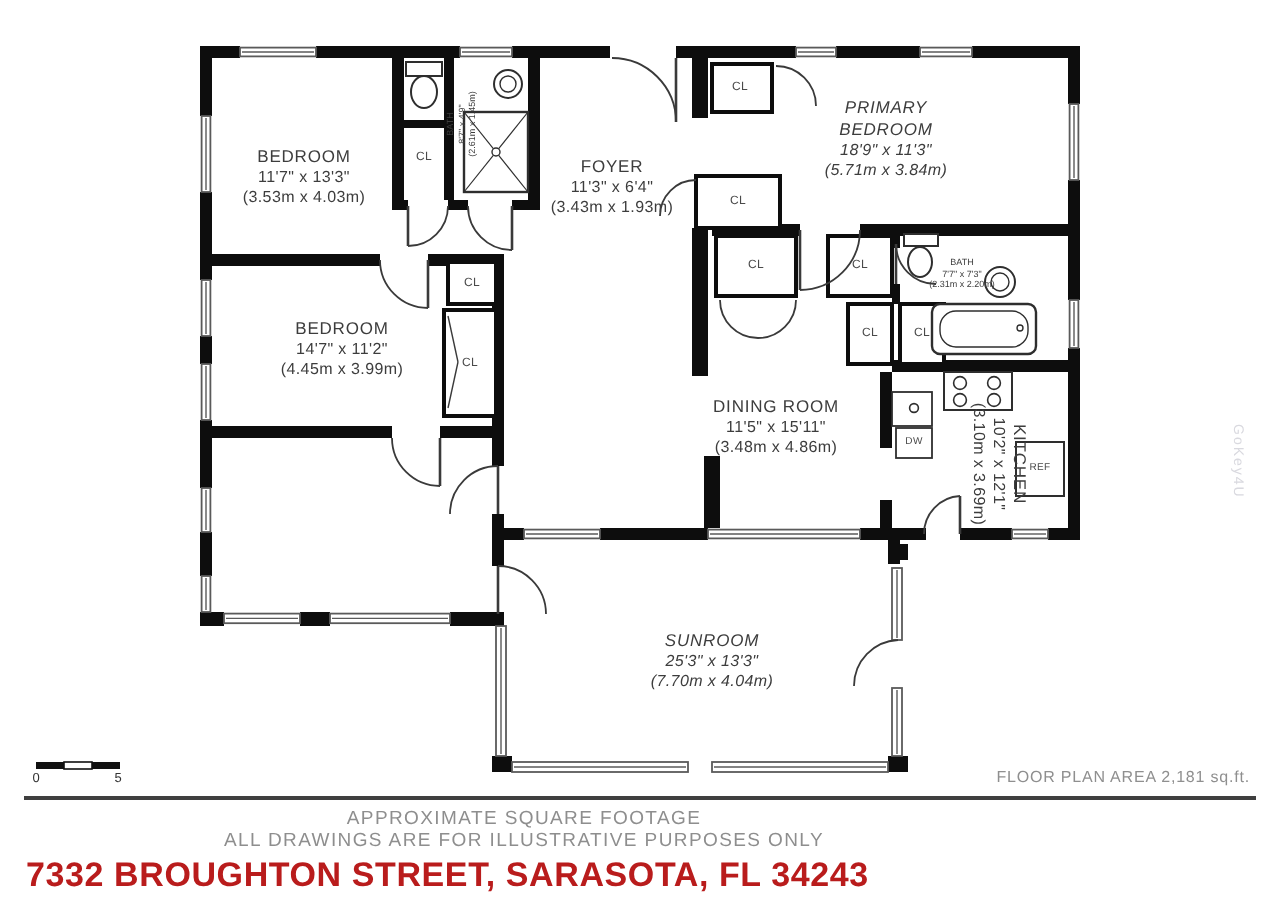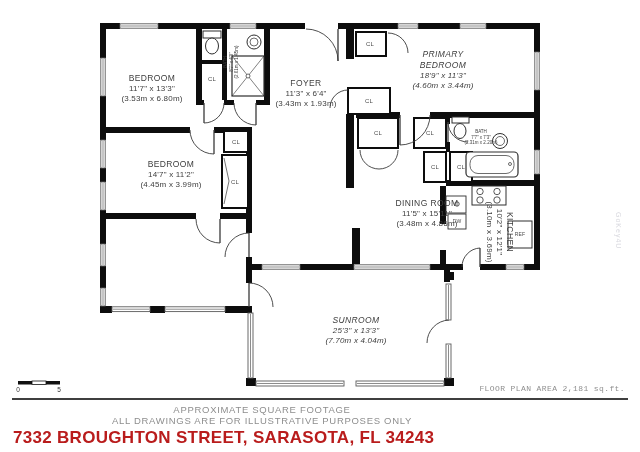--- a/index.html
+++ b/index.html
@@ -20,21 +20,21 @@
   .room-label.tiny .rname,.room-label.tiny .rdims,.room-label.tiny .rmetric{
     font-size:4.5px;letter-spacing:0;line-height:1.25;
   }
   .fix-label{
     position:absolute;transform:translate(-50%,-50%);
     font-size:6px;color:#4a4a4a;letter-spacing:.2px;white-space:nowrap;
   }
   .fix-label.sm{font-size:5px;}
   .scale-num{position:absolute;transform:translate(-50%,0);font-size:6.5px;color:#333;}
   .footer-line{position:absolute;left:12px;right:12px;height:2px;background:#3f3f3f;top:398px;}
-  .area-note{position:absolute;right:15px;top:384px;font-size:8px;color:#8f8f8f;letter-spacing:.4px;font-family:Liberation Mono, monospace;}
+  .area-note{position:absolute;right:15px;top:384px;font-size:8px;color:#8f8f8f;letter-spacing:.4px;}
   .disclaimer{position:absolute;left:262px;transform:translateX(-50%);font-size:9.5px;
     color:#8e8e8e;letter-spacing:.7px;white-space:nowrap;}
   .address{position:absolute;left:13px;top:428px;font-size:17px;font-weight:bold;
     color:#b91c1c;letter-spacing:.3px;white-space:nowrap;}
   .watermark{position:absolute;left:622px;top:212px;font-size:7px;color:#d9d9df;
     transform:rotate(90deg);transform-origin:left top;letter-spacing:1px;}
 </style>
 </head>
 <body>
 
@@ -234,39 +234,39 @@
     <g>
       <rect x="18" y="381" width="14" height="3.5" fill="#111"></rect>
       <rect x="32" y="381" width="14" height="3.5" fill="#fff" stroke="#111" stroke-width="0.8"></rect>
       <rect x="46" y="381" width="14" height="3.5" fill="#111"></rect>
     </g>
   </svg>
 
   <div class="room-label" style="left:152px;top:89px;">
     <span class="rname">BEDROOM</span>
     <span class="rdims">11'7" x 13'3"</span>
-    <span class="rmetric">(3.53m x 6.80m)</span>
+    <span class="rmetric">(3.53m x 4.03m)</span>
   </div>
   <div class="room-label" style="left:171px;top:175px;">
     <span class="rname">BEDROOM</span>
     <span class="rdims">14'7" x 11'2"</span>
     <span class="rmetric">(4.45m x 3.99m)</span>
   </div>
   <div class="room-label" style="left:306px;top:58px;margin-top:36px;">
     <span class="rname">FOYER</span>
     <span class="rdims">11'3" x 6'4"</span>
     <span class="rmetric">(3.43m x 1.93m)</span>
   </div>
   <div class="room-label" style="left:443px;top:70px;font-style:italic;">
     <span class="rname">PRIMARY</span>
     <span class="rname">BEDROOM</span>
     <span class="rdims">18'9" x 11'3"</span>
-    <span class="rmetric">(4.60m x 3.44m)</span>
-  </div>
-  <div class="room-label" style="left:427px;top:214px;">
+    <span class="rmetric">(5.71m x 3.84m)</span>
+  </div>
+  <div class="room-label" style="left:388px;top:214px;">
     <span class="rname">DINING ROOM</span>
     <span class="rdims">11'5" x 15'11"</span>
     <span class="rmetric">(3.48m x 4.86m)</span>
   </div>
   <div class="room-label rot90" style="left:499px;top:232px;">
     <span class="rname">KITCHEN</span>
     <span class="rdims">10'2" x 12'1"</span>
     <span class="rmetric">(3.10m x 3.69m)</span>
   </div>
   <div class="room-label" style="left:356px;top:331px;font-style:italic;">

